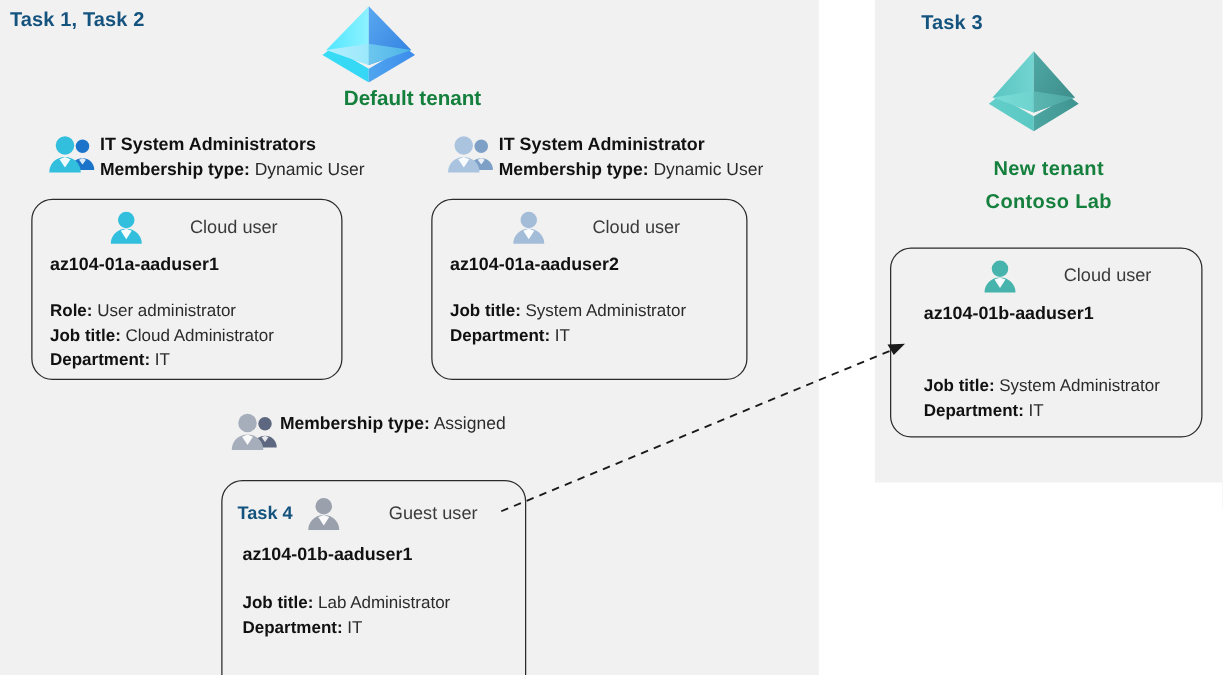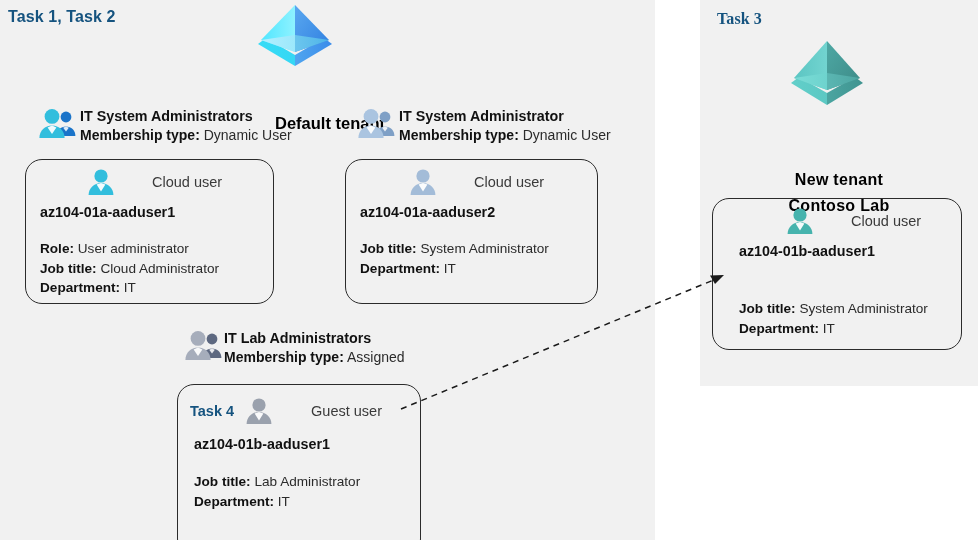--- a/index.html
+++ b/index.html
@@ -17,29 +17,28 @@
 
   .task-label{
     position:absolute;
     color:#15537f;
     font-weight:bold;
     font-size:16px;
     letter-spacing:.1px;
     white-space:nowrap;
   }
   #task12{left:8px;top:8px;}
-  #task3{left:717px;top:10px;font-family:Liberation Serif, serif;}
+  #task3{left:737px;top:10px;}
 
   .tenant-name{
     position:absolute;
     font-weight:bold;
-    color:#000000;
+    color:#15803d;
     white-space:nowrap;
     text-align:center;
-    margin-top:44px;
   }
   #default-tenant-name{left:230px;top:70px;width:200px;font-size:16.5px;}
   #new-tenant-line1{left:726px;top:127px;width:226px;font-size:16px;letter-spacing:.3px;}
   #new-tenant-line2{left:726px;top:153px;width:226px;font-size:16px;letter-spacing:.3px;}
 
   
   .tenant-icon{position:absolute;}
   #default-tenant-icon{left:256px;top:2px;width:78px;height:64px;}
   #new-tenant-icon{left:789px;top:35px;width:76px;height:72px;}
 
@@ -204,21 +203,20 @@
   <svg width="40" height="34" viewBox="0 0 40 34" aria-hidden="true">
     <circle cx="28" cy="9" r="5.4" fill="#5d6880"></circle>
     <path d="M18.6 28c0-5.6 4.2-9.4 9.4-9.4S37.4 22.4 37.4 28z" fill="#5d6880"></path>
     <circle cx="14" cy="8.4" r="7.4" fill="#a6adbb"></circle>
     <path d="M1.4 30c0-7.3 5.6-12.4 12.6-12.4S26.6 22.7 26.6 30z" fill="#a6adbb"></path>
     <path d="M14 17.6 L18.4 19.4 L14 26 L9.6 19.4 Z" fill="#ffffff" opacity=".92"></path>
     <path d="M28 18.6 L30.8 19.8 L28 23.6 L25.2 19.8 Z" fill="#ffffff" opacity=".85"></path>
   </svg>
 </div>
 <div class="group-head" style="left:224px;top:329px;">
-  <div class="group-title">IT Lab Administrators</div>
   <div class="group-sub"><b>Membership type:</b> <span>Assigned</span></div>
 </div>
 
 <div class="card" style="left:177px;top:384px;width:244px;height:172px;">
   <div class="card-user-row" style="left:12px;top:12px;">
     <span class="task4-inline">Task 4</span>
     <span style="margin-right:9px;display:inline-flex;">
       <svg width="30" height="28" viewBox="0 0 30 28" aria-hidden="true">
         <circle cx="15" cy="8" r="6.6" fill="#9aa1ad"></circle>
         <path d="M2.6 27c0-7 5.6-12 12.4-12s12.4 5 12.4 12z" fill="#9aa1ad"></path>

